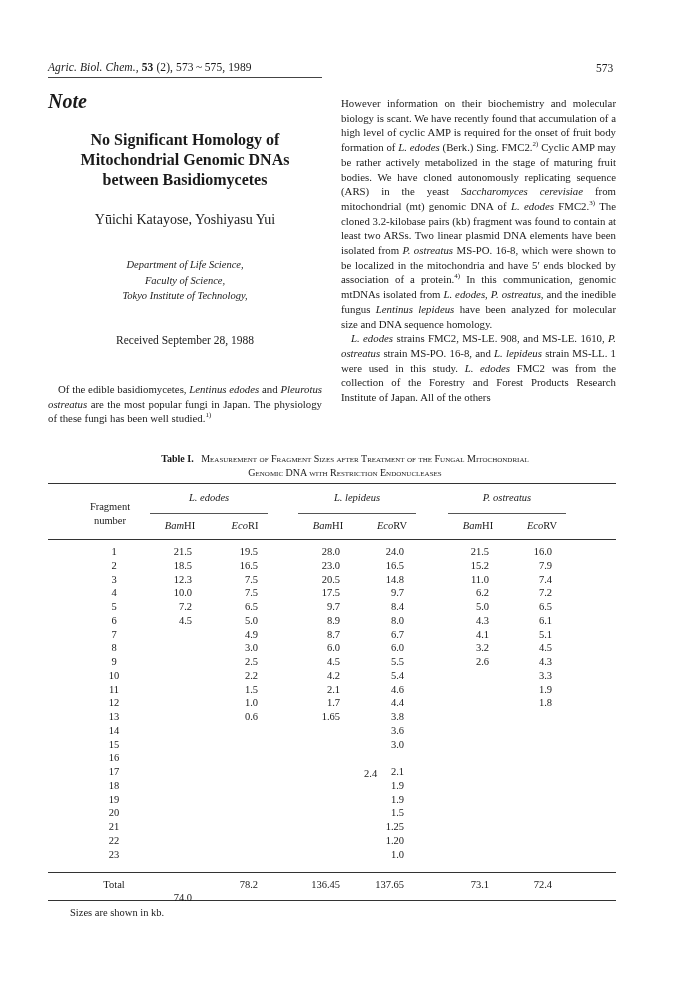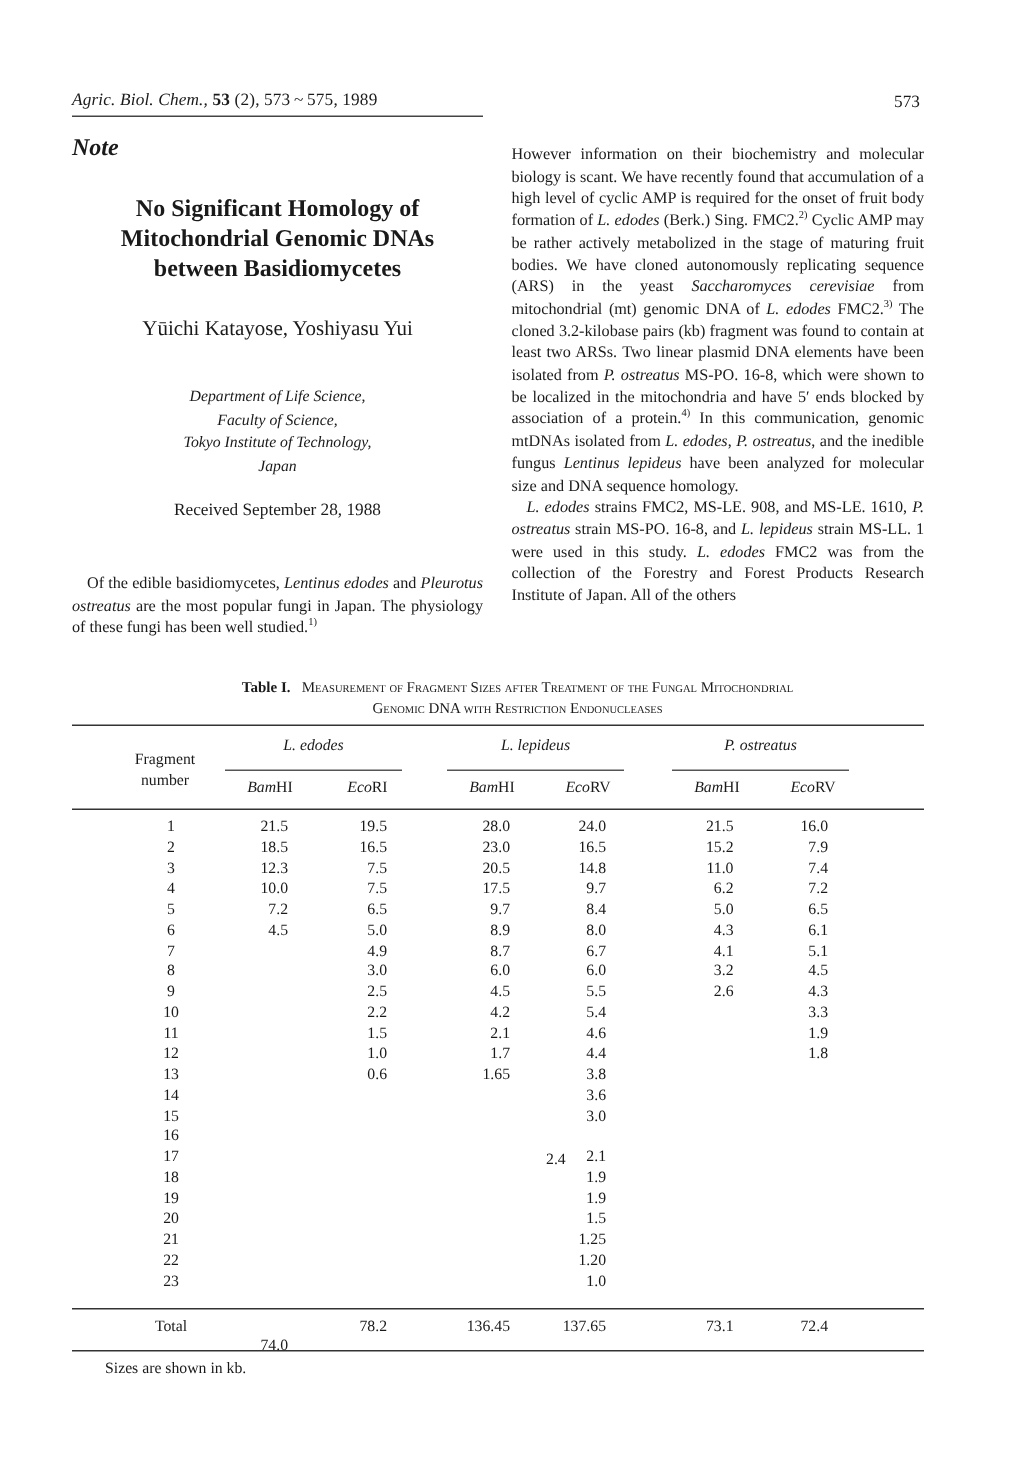--- a/index.html
+++ b/index.html
@@ -4,21 +4,21 @@
 <style>
   html, body { margin:0; padding:0; background:#fff; }
   body { width:685px; height:988px; position:relative; overflow:hidden;
          font-family:"Liberation Serif", "DejaVu Serif", serif; color:#1a1a1a; }
   .abs { position:absolute; }
   .running-head { left:48px; top:61px; font-size:11.5px; font-style:italic; letter-spacing:0.1px; }
   .running-head b { font-style:normal; font-weight:bold; }
   .running-head .nit { font-style:normal; }
   .head-rule { left:48px; top:77px; width:274px; height:1px; background:#444; }
   .page-num { left:596px; top:62px; font-size:11.5px; }
-  .note { left:48px; top:90px; font-size:16px; font-weight:bold; font-style:italic; }
+  .note { left:48px; top:90px; font-size:20px; font-weight:bold; font-style:italic; }
   .title { left:48px; top:130px; width:274px; text-align:center; font-size:16px; font-weight:bold; line-height:20px; }
   .authors { left:48px; top:210px; width:274px; text-align:center; font-size:14px; line-height:19px; }
   .sc { font-variant:small-caps; }
   .affil { left:48px; top:257px; width:274px; text-align:center; font-size:10.5px; font-style:italic; line-height:15.5px; }
   .received { left:48px; top:334px; width:274px; text-align:center; font-size:11.5px; }
   .col { font-size:10.8px; line-height:14.7px; text-align:justify; }
   .col p { margin:0; }
   .col-left { left:48px; top:382px; width:274px; }
   .col-right { left:341px; top:96px; width:275px; }
   .indent { text-indent:10px; }
@@ -47,21 +47,20 @@
   <div>Mitochondrial Genomic DNAs</div>
   <div>between Basidiomycetes</div>
 </div>
 <div class="abs authors">
   <div>Yūichi Katayose, Yoshiyasu Yui</div>
 </div>
 <div class="abs affil">
   <div>Department of Life Science,</div>
   <div>Faculty of Science,</div>
   <div>Tokyo Institute of Technology,</div>
-  <div>Japan</div>
 </div>
 <div class="abs received">Received September 28, 1988</div>
 
 <div class="abs col col-left">
   <p class="indent"><span>Of the edible basidiomycetes, </span><i>Lentinus edodes</i><span> and </span><i>Pleurotus ostreatus</i><span> are the most popular fungi in Japan. The physiology of these fungi has been well studied.</span><sup>1)</sup></p>
 </div>
 
 <div class="abs col col-right">
   <p><span>However information on their biochemistry and molecular biology is scant. We have recently found that accumulation of a high level of cyclic AMP is required for the onset of fruit body formation of </span><i>L. edodes</i><span> (Berk.) Sing. FMC2.</span><sup>2)</sup><span> Cyclic AMP may be rather actively metabolized in the stage of maturing fruit bodies. We have cloned autonomously replicating sequence (ARS) in the yeast </span><i>Saccharomyces cerevisiae</i><span> from mitochondrial (mt) genomic DNA of </span><i>L. edodes</i><span> FMC2.</span><sup>3)</sup><span> The cloned 3.2-kilobase pairs (kb) fragment was found to contain at least two ARSs. Two linear plasmid DNA elements have been isolated from </span><i>P. ostreatus</i><span> MS-PO. 16-8, which were shown to be localized in the mitochondria and have 5′ ends blocked by association of a protein.</span><sup>4)</sup><span> In this communication, genomic mtDNAs isolated from </span><i>L. edodes</i><span>, </span><i>P. ostreatus</i><span>, and the inedible fungus </span><i>Lentinus lepideus</i><span> have been analyzed for molecular size and DNA sequence homology.</span></p>
   <p class="indent"><i>L. edodes</i><span> strains FMC2, MS-LE. 908, and MS-LE. 1610, </span><i>P. ostreatus</i><span> strain MS-PO. 16-8, and </span><i>L. lepideus</i><span> strain MS-LL. 1 were used in this study. </span><i>L. edodes</i><span> FMC2 was from the collection of the Forestry and Forest Products Research Institute of Japan. All of the others</span></p>

